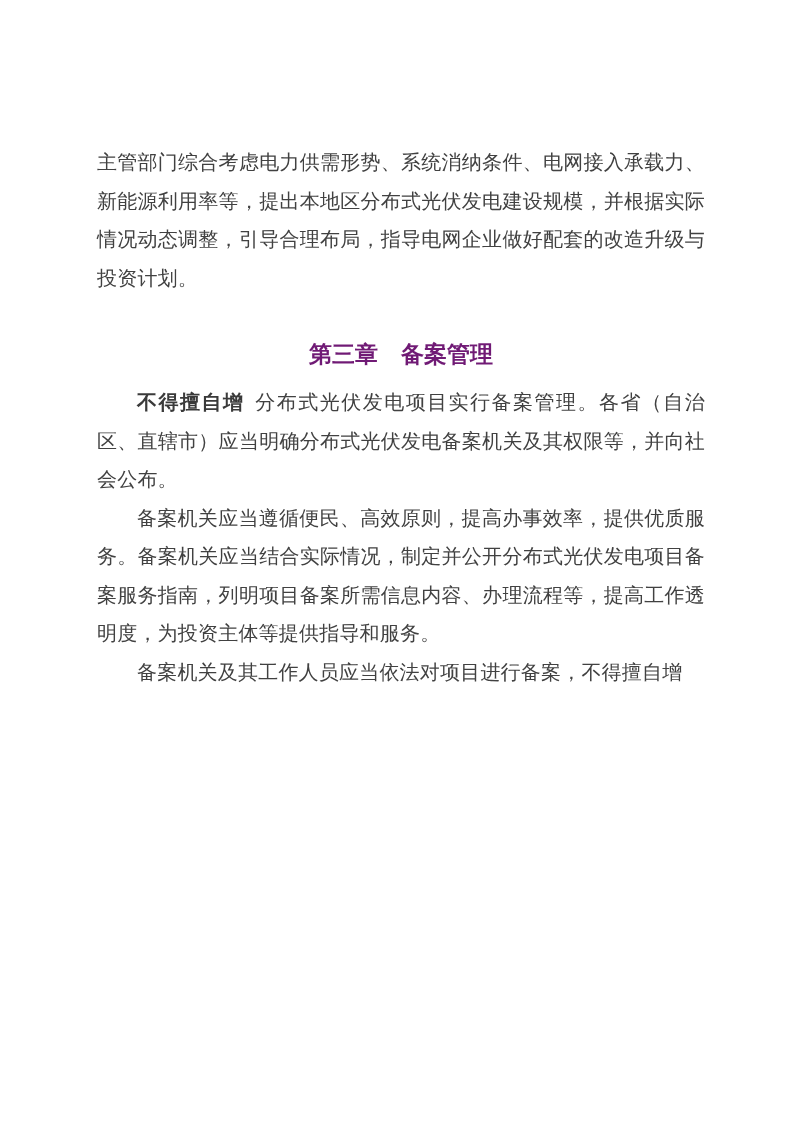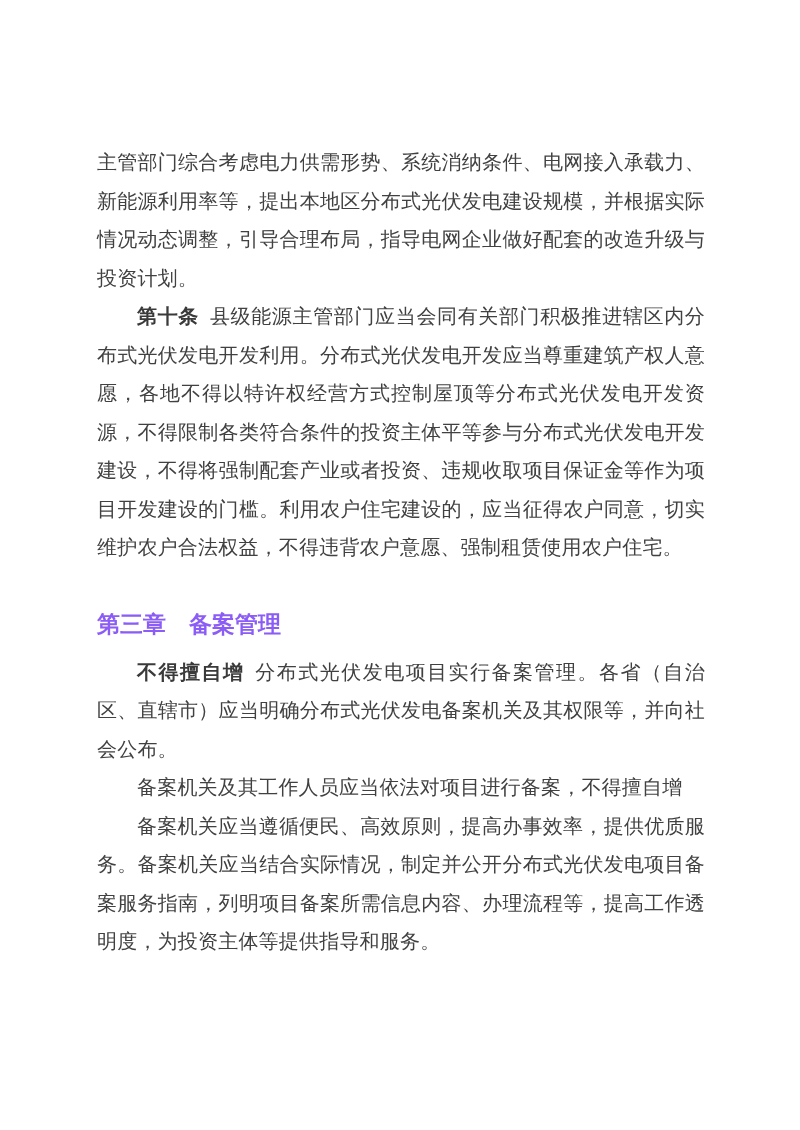--- a/index.html
+++ b/index.html
@@ -34,51 +34,51 @@
     text-indent: 2em;
   }
   .article-label {
     font-weight: bold;
     font-family: "Liberation Sans", "DejaVu Sans", sans-serif;
     color: #3a3a3a;
     margin-right: 0.55em;
   }
   .chapter-heading {
     margin: 42px 0 14px 0;
+    text-align: center;
     text-indent: 0;
     font-family: "Liberation Sans", "DejaVu Sans", sans-serif;
     font-weight: bold;
     font-size: 23px;
     line-height: 30px;
-    color: #8b5cf6;
+    color: #701a75;
   }
   .page-number {
     position: absolute;
     left: 139px;
     top: 1008px;
     font-size: 19px;
     line-height: 24px;
     color: #474747;
     letter-spacing: 2px;
   }
 </style>
 </head>
 <body>
 
 <div class="page">
   <div class="content">
 
     <p class="body-text">主管部门综合考虑电力供需形势、系统消纳条件、电网接入承载力、新能源利用率等，提出本地区分布式光伏发电建设规模，并根据实际情况动态调整，引导合理布局，指导电网企业做好配套的改造升级与投资计划。</p>
 
-    <p class="body-text indent"><span class="article-label">第十条</span><span>县级能源主管部门应当会同有关部门积极推进辖区内分布式光伏发电开发利用。分布式光伏发电开发应当尊重建筑产权人意愿，各地不得以特许权经营方式控制屋顶等分布式光伏发电开发资源，不得限制各类符合条件的投资主体平等参与分布式光伏发电开发建设，不得将强制配套产业或者投资、违规收取项目保证金等作为项目开发建设的门槛。利用农户住宅建设的，应当征得农户同意，切实维护农户合法权益，不得违背农户意愿、强制租赁使用农户住宅。</span></p>
 
     <h2 class="chapter-heading">第三章　备案管理</h2>
 
     <p class="body-text indent"><span class="article-label">不得擅自增</span><span>分布式光伏发电项目实行备案管理。各省（自治区、直辖市）应当明确分布式光伏发电备案机关及其权限等，并向社会公布。</span></p>
 
+    <p class="body-text indent">备案机关应当遵循便民、高效原则，提高办事效率，提供优质服务。备案机关应当结合实际情况，制定并公开分布式光伏发电项目备案服务指南，列明项目备案所需信息内容、办理流程等，提高工作透明度，为投资主体等提供指导和服务。</p>
+
     <p class="body-text indent">备案机关及其工作人员应当依法对项目进行备案，不得擅自增</p>
-
-    <p class="body-text indent">备案机关应当遵循便民、高效原则，提高办事效率，提供优质服务。备案机关应当结合实际情况，制定并公开分布式光伏发电项目备案服务指南，列明项目备案所需信息内容、办理流程等，提高工作透明度，为投资主体等提供指导和服务。</p>
 
   </div>
 
   <div class="page-number">— 4 —</div>
 </div>
 
 </body></html>

